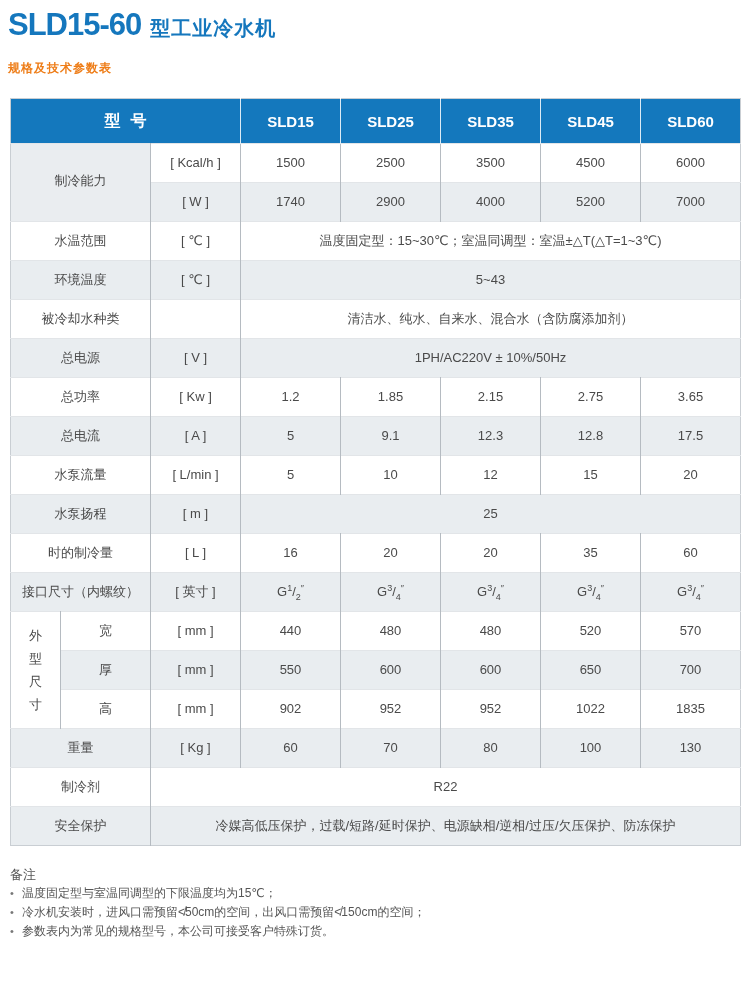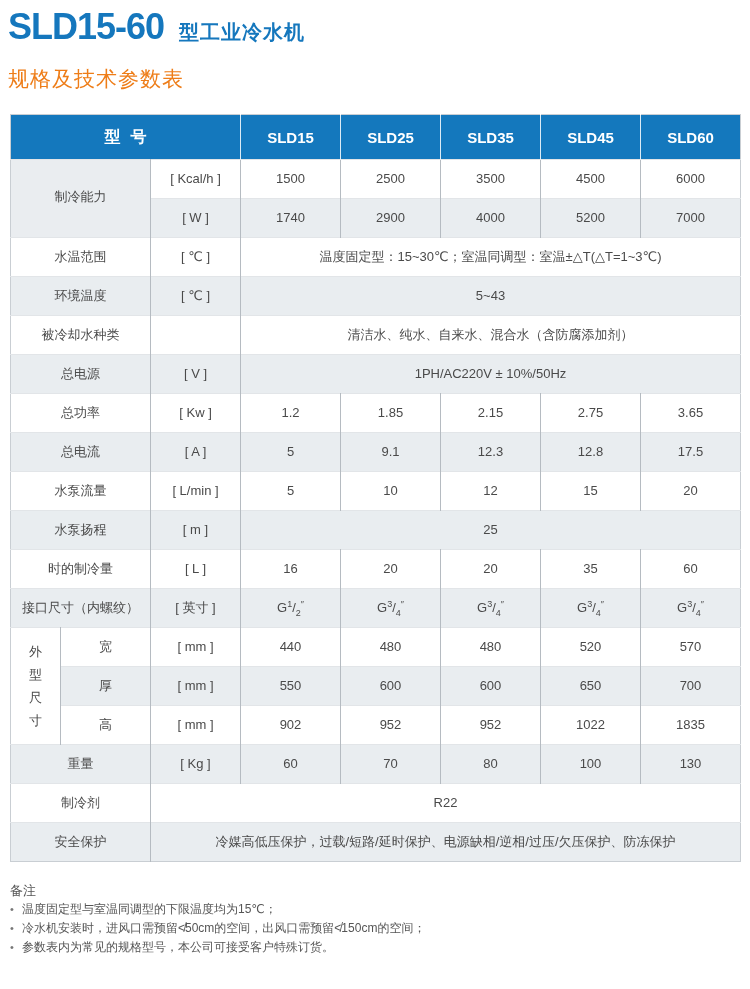--- a/index.html
+++ b/index.html
@@ -3,23 +3,23 @@
 <meta charset="utf-8">
 <style>
   :root{
     --blue:#1478bd; --title-blue:#1577bd; --orange:#ee7d18;
     --alt:#e9edf0; --vline:#b5bbc1; --hline:#e2e5e8; --outer:#c9ced3; --txt:#4a4a4a;
   }
   *{box-sizing:border-box;margin:0;padding:0;}
   body{background:#fff;font-family:"Liberation Sans","DejaVu Sans",sans-serif;}
   .page{width:750px;height:989px;background:#fff;overflow:hidden;}
   .title{margin:6px 0 0 8px;color:var(--title-blue);font-weight:bold;white-space:nowrap;}
-  .title .model{font-size:36px;letter-spacing:-1px;}
-  .title .suffix{font-size:20px;margin-left:6px;letter-spacing:1px;}
-  .subtitle{margin:17px 0 0 8px;color:var(--orange);font-size:21px;font-weight:normal;letter-spacing:1px;}
+  .title .model{font-size:31px;letter-spacing:-1px;}
+  .title .suffix{font-size:20px;letter-spacing:1px;}
+  .subtitle{margin:17px 0 0 8px;color:var(--orange);font-size:12px;font-weight:bold;letter-spacing:1px;}
   table.spec{border-collapse:collapse;table-layout:fixed;width:730px;margin:21px 0 0 10px;border:1px solid var(--outer);}
   .spec thead th{background:var(--blue);color:#fff;height:45px;font-size:15px;font-weight:bold;
     border-left:1px solid rgba(255,255,255,.85);vertical-align:middle;text-align:center;}
   .spec thead th:first-child{border-left:none;letter-spacing:10px;padding-left:10px;font-size:16px;}
   .spec td{height:39px;font-size:13px;color:var(--txt);text-align:center;vertical-align:middle;
     border-right:1px solid var(--vline);border-top:1px solid var(--hline);background:#fff;
     padding:0 2px;line-height:1.25;}
   .spec td:last-child{border-right:none;}
   .spec tr.alt td{background:var(--alt);}
   .spec td.cell-gray{background:#eaedf0;font-family:Liberation Mono, monospace;}

